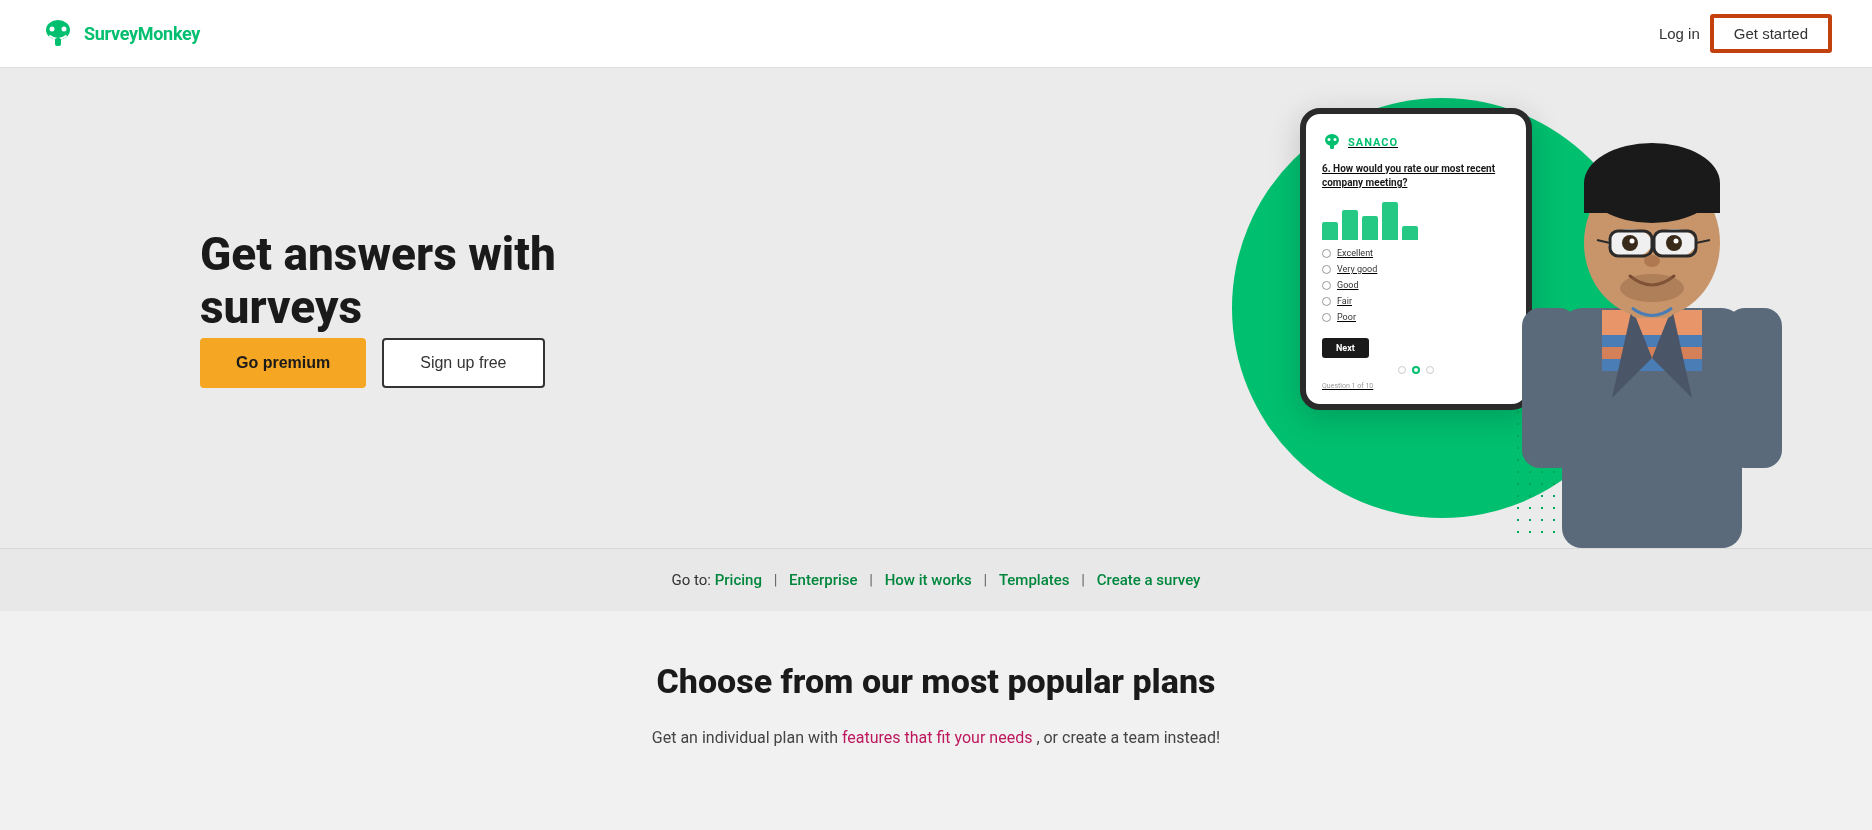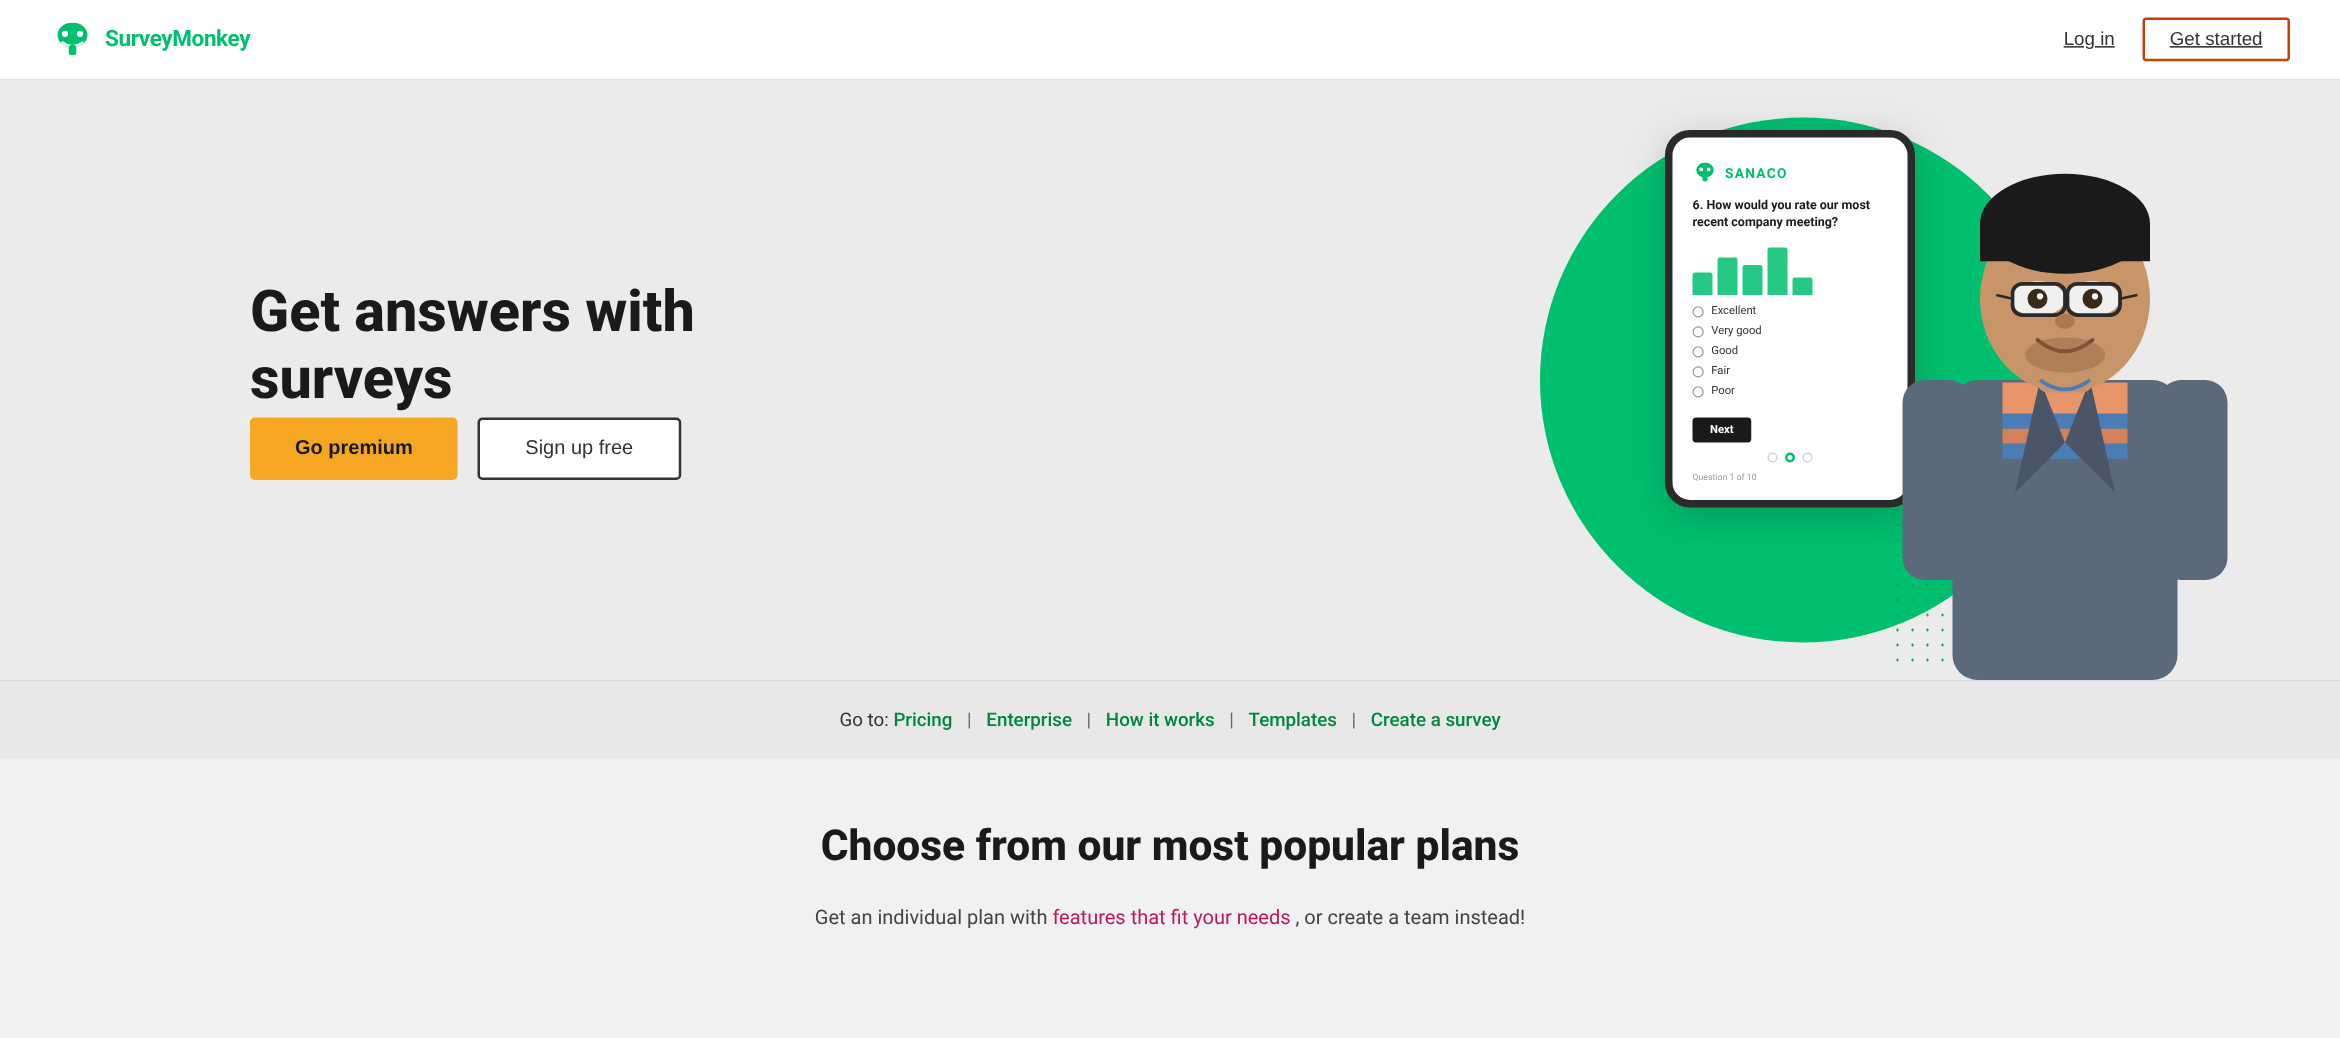--- a/index.html
+++ b/index.html
@@ -26,34 +26,33 @@
       height: 28px;
     }
     .logo-text {
       font-size: 18px;
       font-weight: 700;
       color: #00bf6f;
       letter-spacing: -0.3px;
     }
     .header-actions {
       display: flex;
-      gap: 12px;
-      text-decoration: underline;
+      gap: 0;
     }
     .btn-login {
       background: none;
       border: none;
       font-size: 15px;
       color: #333;
       cursor: pointer;
       padding: 6px 10px;
     }
     .btn-get-started {
       background: none;
-      border: 2px solid #c2410c;
+      border: 4px solid #c2410c;
       font-size: 15px;
       color: #333;
       cursor: pointer;
       padding: 7px 20px;
       border-radius: 3px;
       font-weight: 500;
     }
 
     
     .hero {
@@ -139,27 +138,28 @@
       width: 180px;
       height: 180px;
       background-image: radial-gradient(circle, #00a85e 1px, transparent 1px);
       background-size: 12px 12px;
     }
     
     .phone-mockup {
       position: absolute;
       right: 340px;
       top: 40px;
-      width: 200px;
+      width: 232px;
       background: #fff;
       border-radius: 20px;
       box-shadow: 0 8px 32px rgba(0,0,0,0.18);
       padding: 20px 16px 14px;
       z-index: 5;
       border: 6px solid #2a2a2a;
+      text-decoration: underline;
     }
     .phone-header {
       display: flex;
       align-items: center;
       gap: 6px;
       margin-bottom: 12px;
     }
     .phone-logo-icon {
       width: 20px;
       height: 16px;

